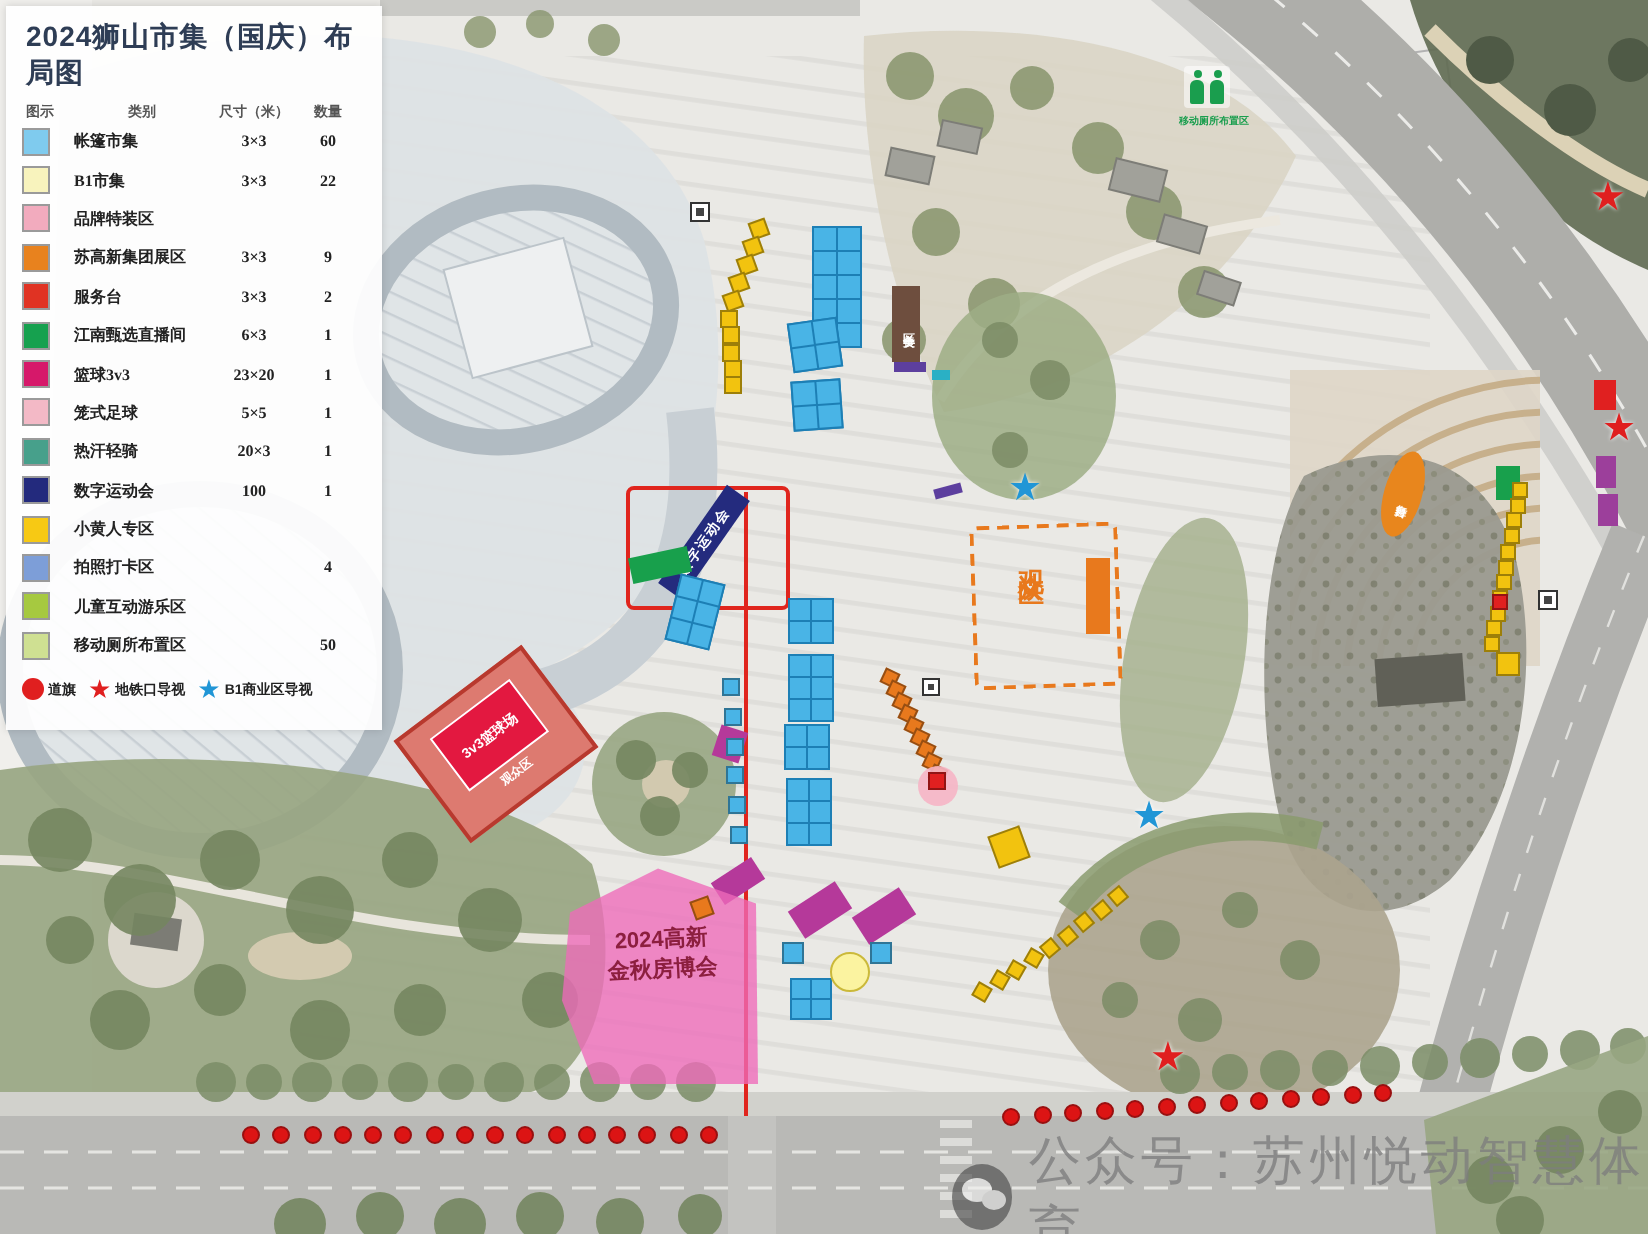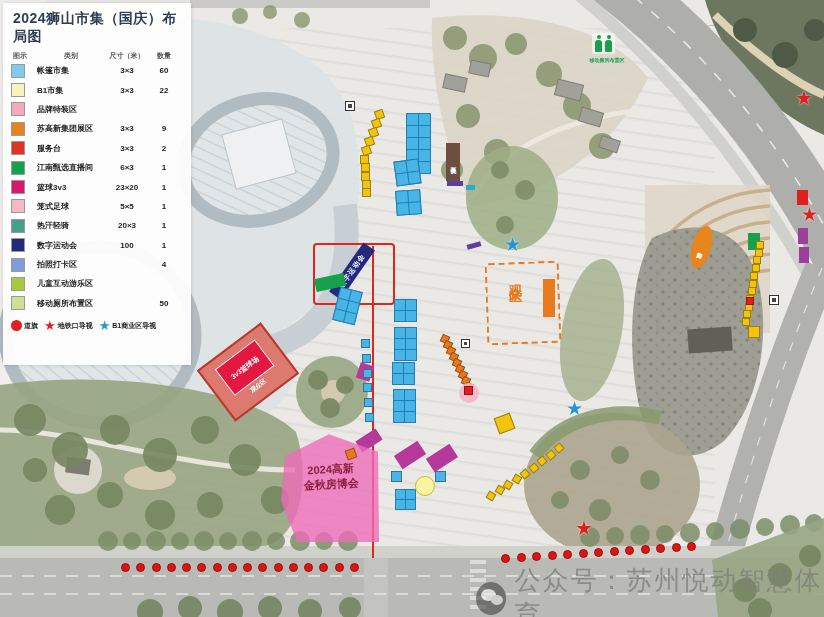--- a/index.html
+++ b/index.html
@@ -16,21 +16,21 @@
   .person::before{content:'';position:absolute;top:-5px;left:1.5px;width:4px;height:4px;border-radius:50%;background:#1a9e4e;}
   
   #legend{position:absolute;left:3px;top:3px;width:188px;height:362px;background:rgba(255,255,255,.93);
     z-index:50;box-shadow:0 0 4px rgba(0,0,0,.15);}
   #legend-title{font-size:14px;font-weight:800;color:#2e3d55;padding:7px 0 0 10px;letter-spacing:.5px;}
   #legend-subtitle{font-size:9px;font-weight:700;color:#2e3d55;text-align:center;letter-spacing:6px;margin-top:2px;}
   #legend-headers,.lrow{display:grid;grid-template-columns:34px 68px 44px 30px;align-items:center;}
   #legend-headers{margin-top:5px;}
   #legend-headers span{font-size:7px;color:#555;font-weight:700;text-align:center;}
   #legend-headers span:nth-child(2){text-align:center;}
-  .lrow{height:19.4px;}
+  .lrow{height:19.4px;font-family:Liberation Serif, serif;}
   .lsw{width:14px;height:14px;margin-left:8px;border:1px solid #9a9a9a;box-sizing:border-box;}
   .lnm{font-size:8px;font-weight:700;color:#222;}
   .lsz,.lqt{font-size:8px;font-weight:700;color:#222;text-align:center;}
   #legend-symbols{display:flex;align-items:center;gap:6px;margin:6px 0 0 8px;}
   .lsym{display:flex;align-items:center;gap:2px;}
   .lsym .shape{font-size:13px;line-height:1;}
   .lsym .ldot{width:11px;height:11px;border-radius:50%;}
   .lsym .slabel{font-size:7px;font-weight:700;color:#222;}
   
   #watermark{position:absolute;left:476px;top:563px;z-index:60;display:flex;align-items:center;gap:8px;opacity:.78;}
@@ -490,20 +490,26 @@
           <div class="lsz">20×3</div>
           <div class="lqt">1</div>
         </div>
         <div class="lrow">
           <div class="lsw" style="background: rgb(35, 42, 125);"></div>
           <div class="lnm">数字运动会</div>
           <div class="lsz">100</div>
           <div class="lqt">1</div>
         </div>
         <div class="lrow">
+          <div class="lsw" style="background: rgb(247, 201, 20);"></div>
+          <div class="lnm">小黄人专区</div>
+          <div class="lsz"></div>
+          <div class="lqt"></div>
+        </div>
+        <div class="lrow">
           <div class="lsw" style="background: rgb(125, 158, 216);"></div>
           <div class="lnm">拍照打卡区</div>
           <div class="lsz"></div>
           <div class="lqt">4</div>
         </div>
         <div class="lrow">
           <div class="lsw" style="background: rgb(166, 201, 64);"></div>
           <div class="lnm">儿童互动游乐区</div>
           <div class="lsz"></div>
           <div class="lqt"></div>

